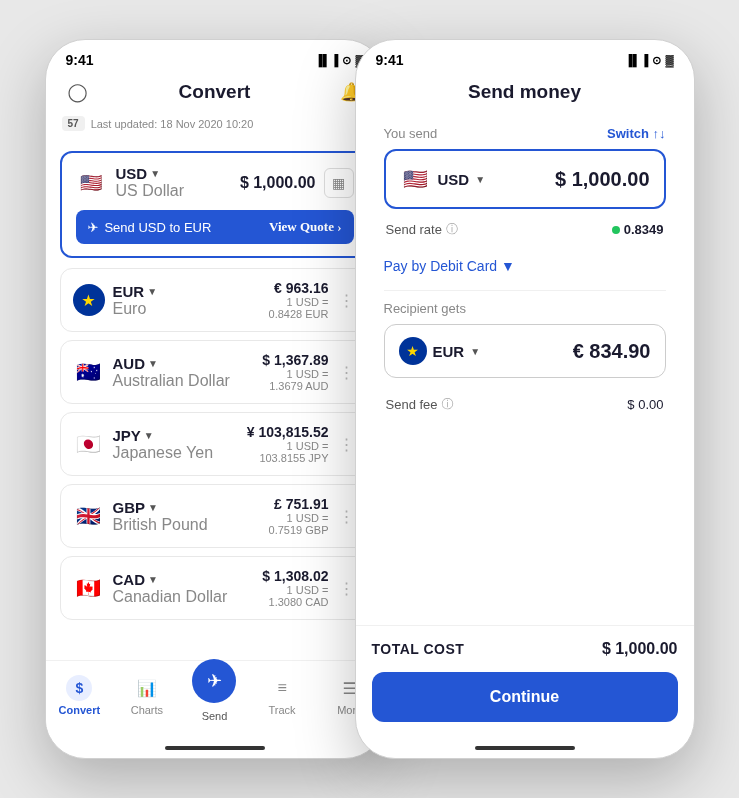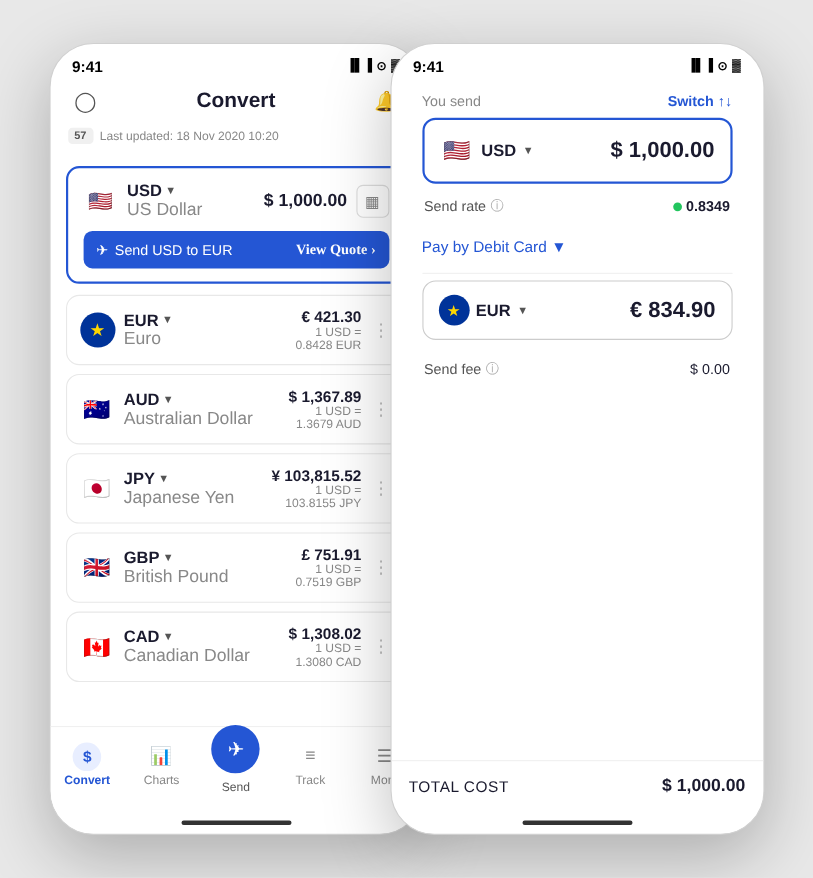--- a/index.html
+++ b/index.html
@@ -380,21 +380,21 @@
 
     .total-cost-bar {
       display: flex;
       justify-content: space-between;
       align-items: center;
       padding: 14px 16px;
       border-top: 1px solid #f0f0f0;
     }
     .total-label {
       font-size: 14px;
-      font-weight: 400;
+      font-weight: 700;
       color: #1a1a2e;
       letter-spacing: 0.5px;
     }
     .total-amount {
       font-size: 16px;
       font-weight: 700;
       color: #1a1a2e;
     }
 
     .continue-btn {
@@ -476,21 +476,21 @@
             <div>
               <div class="currency-code">
                 <span>EUR</span>
                 <span class="arrow">▼</span>
               </div>
               <div class="currency-name">Euro</div>
             </div>
           </div>
           <div class="item-right">
             <div class="amount-col">
-              <div class="item-amount">€ 421.30</div>
+              <div class="item-amount">€ 963.16</div>
               <div class="item-rate">1 USD =<br>0.8428 EUR</div>
             </div>
             <div class="dots-menu">⋮</div>
           </div>
         </div>
 
         <div class="currency-item">
           <div class="currency-left">
             <div class="flag-circle" style="font-size:20px;">🇦🇺</div>
             <div>
@@ -605,20 +605,25 @@
 
     <div class="status-bar">
       <span class="time">9:41</span>
       <div class="status-icons">
         <span>▐▌▐</span>
         <span>⊙</span>
         <span>▓</span>
       </div>
     </div>
 
+    <div class="header">
+      <div class="header-icon" style="visibility:hidden;">‹</div>
+      <div class="header-title">Send money</div>
+      <div class="header-icon" style="visibility:hidden;">✕</div>
+    </div>
 
     <div class="send-money-screen">
       <div class="send-section">
 
         <div class="section-label-row">
           <span class="section-label">You send</span>
           <span class="switch-btn">Switch ↑↓</span>
         </div>
 
         <div class="send-input-card">
@@ -643,20 +648,23 @@
 
         <div class="pay-method-row">
           <span class="pay-method-label">
             <span>Pay by Debit Card</span>
             <span>▼</span>
           </span>
         </div>
 
         <div class="divider"></div>
 
+        <div class="section-label-row">
+          <span class="section-label">Recipient gets</span>
+        </div>
 
         <div class="recipient-card">
           <div class="currency-selector">
             <div class="flag-circle" style="background:#003399; color:gold; font-size:14px; width:28px; height:28px;">★</div>
             <span style="font-size:15px; font-weight:700; color:#1a1a2e;">EUR</span>
             <span class="caret">▼</span>
           </div>
           <span class="big-amount">€ 834.90</span>
         </div>
 
@@ -668,20 +676,21 @@
           <span style="font-size:13px; color:#1a1a2e;margin-left:16px;">$ 0.00</span>
         </div>
 
       </div>
 
       <div class="total-cost-bar">
         <span class="total-label">TOTAL COST</span>
         <span class="total-amount">$ 1,000.00</span>
       </div>
 
+      <button class="continue-btn">Continue</button>
 
     </div>
 
     <div class="home-indicator">
       <div class="home-bar"></div>
     </div>
   </div>
 
 </div>
 

